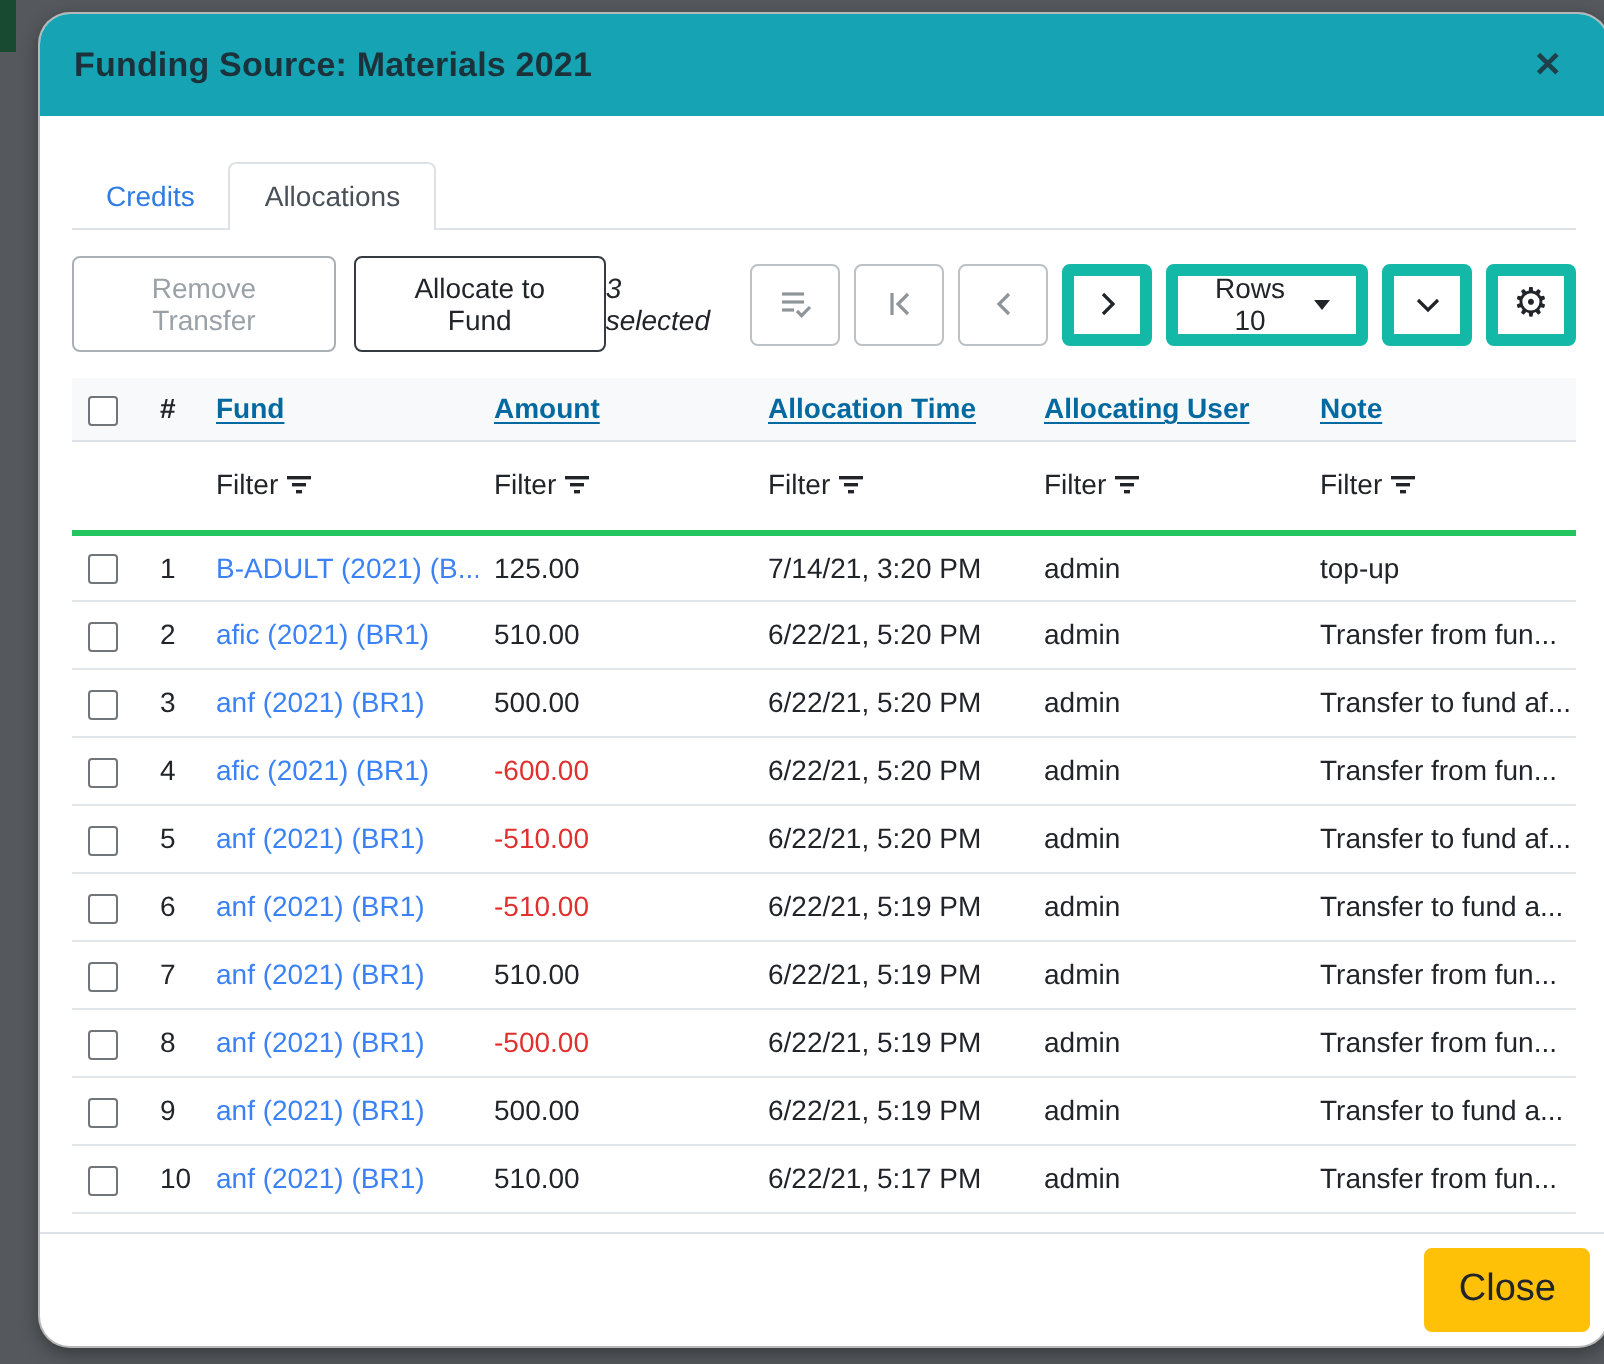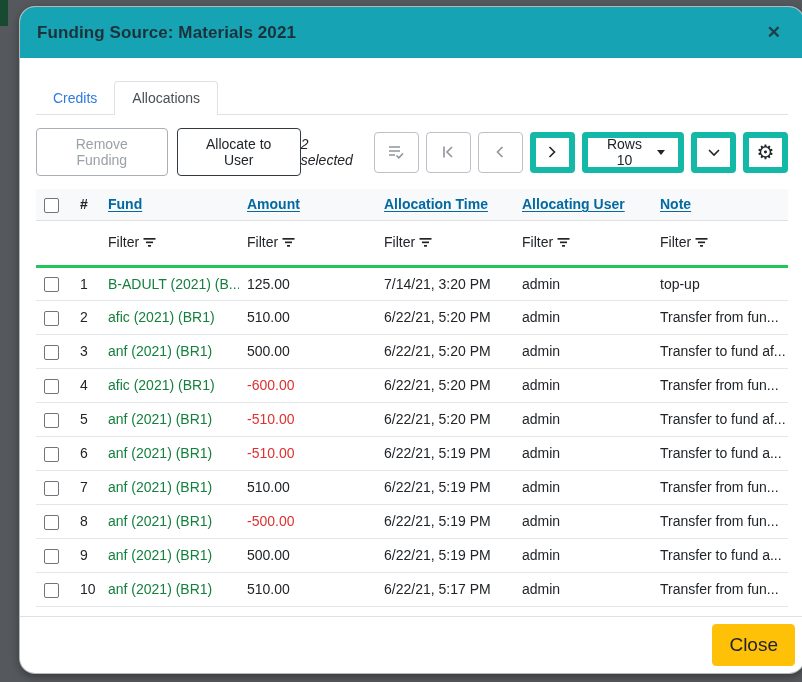--- a/index.html
+++ b/index.html
@@ -46,21 +46,21 @@
   thead th { background:#f8f9fa; text-align:left; padding:7px 8px; font-weight:700;
              border-bottom:1px solid #dee2e6; }
   thead th .hdr-link { text-decoration:underline; text-underline-offset:2px; cursor:pointer; color:#0369a1; }
   .filter-row td { padding:13px 8px 15px; border-bottom:3px solid #22c55e; color:#212529; }
   .filter-cell { cursor:pointer; white-space:nowrap; }
   .filter-icon { display:inline-block; margin-left:4px; vertical-align:-1px; }
   tbody.data-rows td { height:34px; padding:0 8px; border-bottom:1px solid #e4e7ea;
                        white-space:nowrap; overflow:hidden; }
   .checkbox { display:inline-block; width:15px; height:15px; border:1px solid #70757a; border-radius:2px;
               background:#fff; vertical-align:middle; cursor:pointer; }
-  .fund-link { color:#15803d; text-decoration:none; cursor:pointer; }
+  .fund-link { color:#3b82f6; text-decoration:none; cursor:pointer; }
   td.neg { color:#e03030; }
 
   .modal-footer { flex:0 0 57px; border-top:1px solid #dee2e6; display:flex; align-items:center;
                   justify-content:flex-end; padding:0 9px; }
   .btn-close-footer { background:#ffc107; border:1px solid #ffc107; border-radius:4px; color:#212529;
                       font-size:19px; padding:9px 16px; cursor:pointer; font-family:inherit; }
 </style>
 </head>
 <body>
 
@@ -74,25 +74,25 @@
   </div>
 
   <div class="modal-body">
 
     <div class="tabs">
       <button class="tab tab-inactive">Credits</button>
       <button class="tab tab-active">Allocations</button>
     </div>
 
     <div class="toolbar">
-      <button class="btn btn-remove">Remove Funding</button>
-      <button class="btn btn-allocate">Allocate to User</button>
+      <button class="btn btn-remove">Remove Transfer</button>
+      <button class="btn btn-allocate">Allocate to Fund</button>
 
       <div class="toolbar-right">
-        <span class="selected-text">2 selected</span>
+        <span class="selected-text">3 selected</span>
 
         <button class="icon-btn light">
           <svg width="18" height="16" viewBox="0 0 18 16" fill="none" stroke="currentColor" stroke-width="1.6">
             <line x1="2" y1="3" x2="13" y2="3"></line>
               <line x1="2" y1="7" x2="13" y2="7"></line>
               <line x1="2" y1="11" x2="8" y2="11"></line>
             <path d="M9.5 11.5 L11.8 13.8 L16 9.5" fill="none"></path>
           </svg>
         </button>
 

